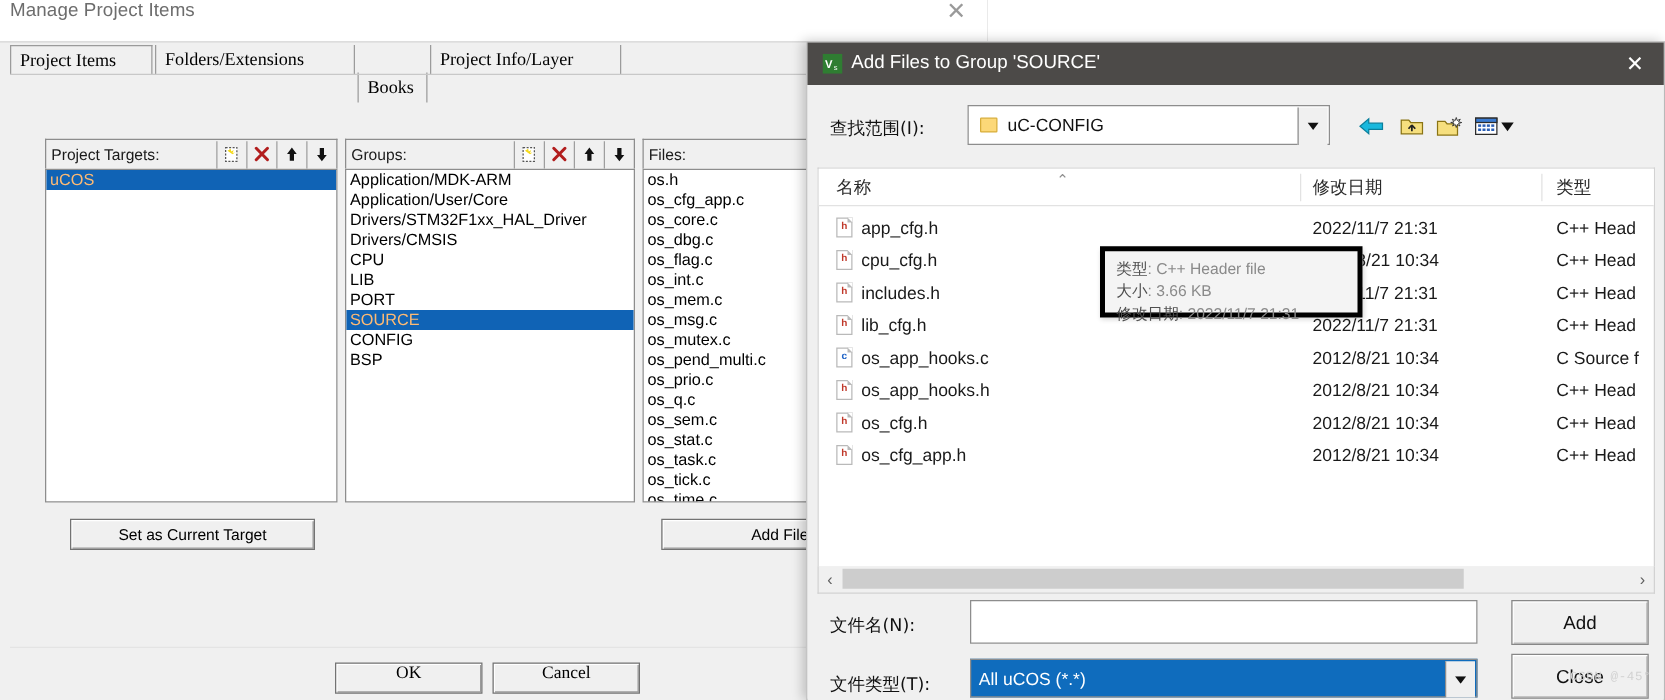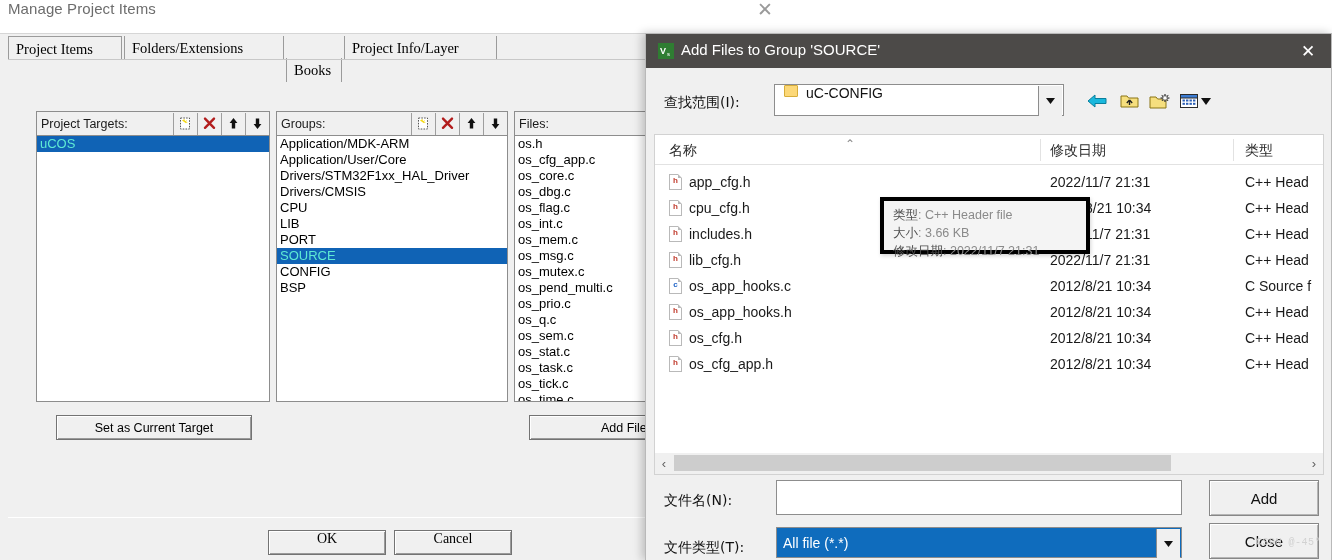--- a/index.html
+++ b/index.html
@@ -68,21 +68,21 @@
     width:24px; height:22px; border-left:1px solid #9e9e9e;
     display:flex; align-items:center; justify-content:center;
   }
   .iconbtn svg { display:block; }
 
   .listbox {
     position:absolute; background:#fff; border:1px solid #8d8d8d;
     overflow:hidden; font-size:13px; color:#000;
   }
   .listrow { height:16px; line-height:16px; padding-left:3px; white-space:nowrap; }
-  .listrow.sel { background:#1063b5; color:#5eead4; }
+  .listrow.sel { background:#1063b5; color:#fdba74; }
 
   .flatbtn {
     position:absolute; background:#f0f0f0;
     border:1px solid #737373;
     box-shadow: inset 1px 1px 0 #ffffff, inset -1px -1px 0 #9a9a9a;
     font-family:"Liberation Sans", sans-serif; font-size:12.5px; color:#000;
     display:flex; align-items:center; justify-content:center;
   }
   .serifbtn {
     position:absolute; background:#f0f0f0;
@@ -113,21 +113,21 @@
     position:absolute; right:0; top:0; width:46px; height:34px;
     color:#fff; font-size:17px; display:flex; align-items:center; justify-content:center;
     font-weight:300;
   }
   #af-body { position:absolute; left:0; top:34px; width:100%; height:493px; background:#f0f0f0; }
 
   .cn { font-family:"DejaVu Sans", sans-serif; }
   #lookin-label { position:absolute; left:18px; top:26px; font-size:14px; color:#111; }
   #lookin-combo {
     position:absolute; left:128px; top:16px; width:290px; height:32px;
-    background:#fff; border:1px solid #8d8d8d; display:flex; 
+    background:#fff; border:1px solid #8d8d8d; display:flex; align-items:center;
   }
   #lookin-folder { width:14px; height:12px; margin-left:9px; background:#fcd878;
     border:1px solid #d7ad3a; border-radius:1px; }
   #lookin-text { margin-left:8px; font-size:14px; color:#111; }
   #lookin-arrow {
     position:absolute; right:1px; top:1px; width:24px; height:30px;
     background:#f0f0f0; border-left:1px solid #8d8d8d;
     display:flex; align-items:center; justify-content:center;
   }
   .tbicon { position:absolute; top:22px; width:26px; height:22px;
@@ -504,21 +504,21 @@
         <div id="hs-left">‹</div>
         <div id="hs-thumb"></div>
         <div id="hs-right">›</div>
       </div>
 
       <div id="fname-label" class="cn">文件名(N):</div>
       <input id="fname-input" type="text" value="" style="">
 
       <div id="ftype-label" class="cn">文件类型(T):</div>
       <div id="ftype-combo">
-        <div id="ftype-text">All file (*.*)</div>
+        <div id="ftype-text">All uCOS (*.*)</div>
         <div id="ftype-arrow">
           <svg width="9" height="6" viewBox="0 0 9 6">
               <path d="M0 0 L9 0 L4.5 6 Z" fill="#111"></path>
             </svg>
         </div>
       </div>
 
       <div class="af-btn" style="top:412px;">
         <span>Add</span>
       </div>

